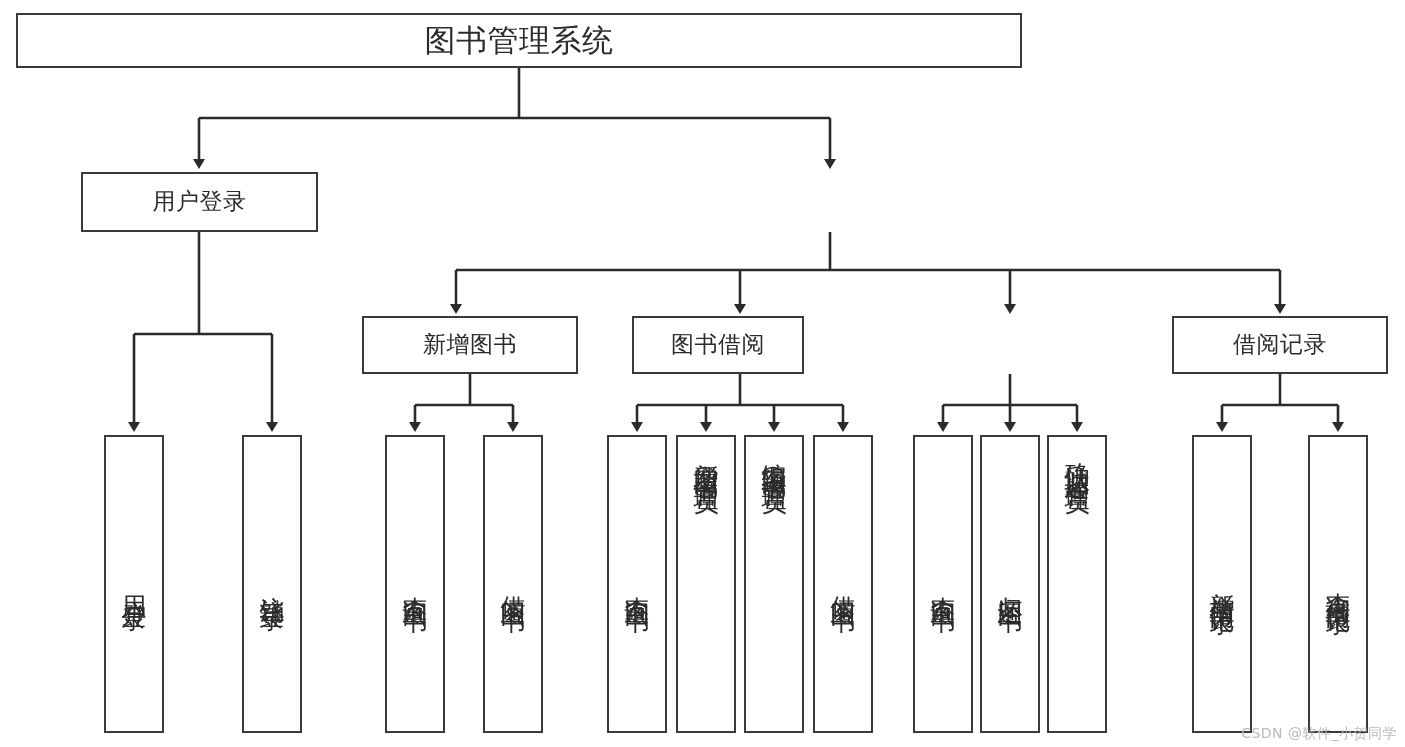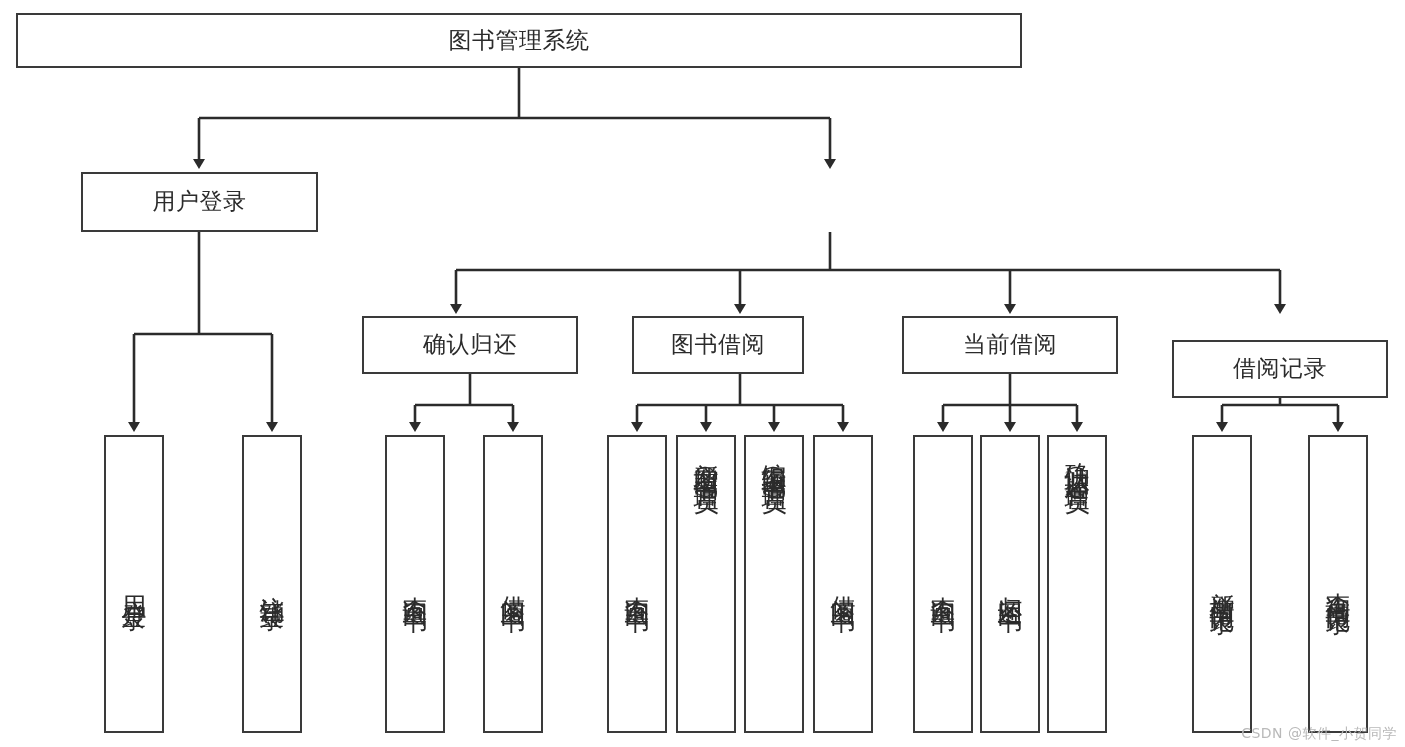--- a/index.html
+++ b/index.html
@@ -41,21 +41,21 @@
     text-align: center;
     line-height: 1.28;
     letter-spacing: 0.5px;
   }
   
   .node.horiz .label {
     writing-mode: horizontal-tb;
     font-size: 23px;
   }
   .node.root .label {
-    font-size: 23px;
+    font-size: 31px;
   }
   
   .node.vert {
     align-items: flex-start;
     justify-content: center;
     padding-top: 6px;
   }
   .node.vert .label {
     writing-mode: vertical-rl;
     text-orientation: upright;
@@ -137,32 +137,29 @@
   <div class="node horiz root" style="left:16px; top:13px; width:1006px; height:55px;">
     <span class="label">图书管理系统</span>
   </div>
 
   <div class="node horiz" style="left:81px; top:172px; width:237px; height:60px;">
     <span class="label">用户登录</span>
   </div>
 
 
   <div class="node horiz" style="left:362px; top:316px; width:216px; height:58px;">
-    <span class="label">确认归还</span>
+    <span class="label">新增图书</span>
   </div>
 
   <div class="node horiz" style="left:632px; top:316px; width:172px; height:58px;">
     <span class="label">图书借阅</span>
   </div>
 
-  <div class="node horiz" style="left:902px; top:316px; width:216px; height:58px;">
-    <span class="label">当前借阅</span>
-  </div>
-
-  <div class="node horiz" style="left:1172px; top:316px; width:216px; height:58px;margin-top:24px;">
+
+  <div class="node horiz" style="left:1172px; top:316px; width:216px; height:58px;">
     <span class="label">借阅记录</span>
   </div>
 
   <div class="node vert center" style="left:104px; top:435px; width:60px; height:298px;">
     <span class="label">用户登录</span>
   </div>
 
   <div class="node vert center" style="left:242px; top:435px; width:60px; height:298px;">
     <span class="label">注销登录</span>
   </div>

